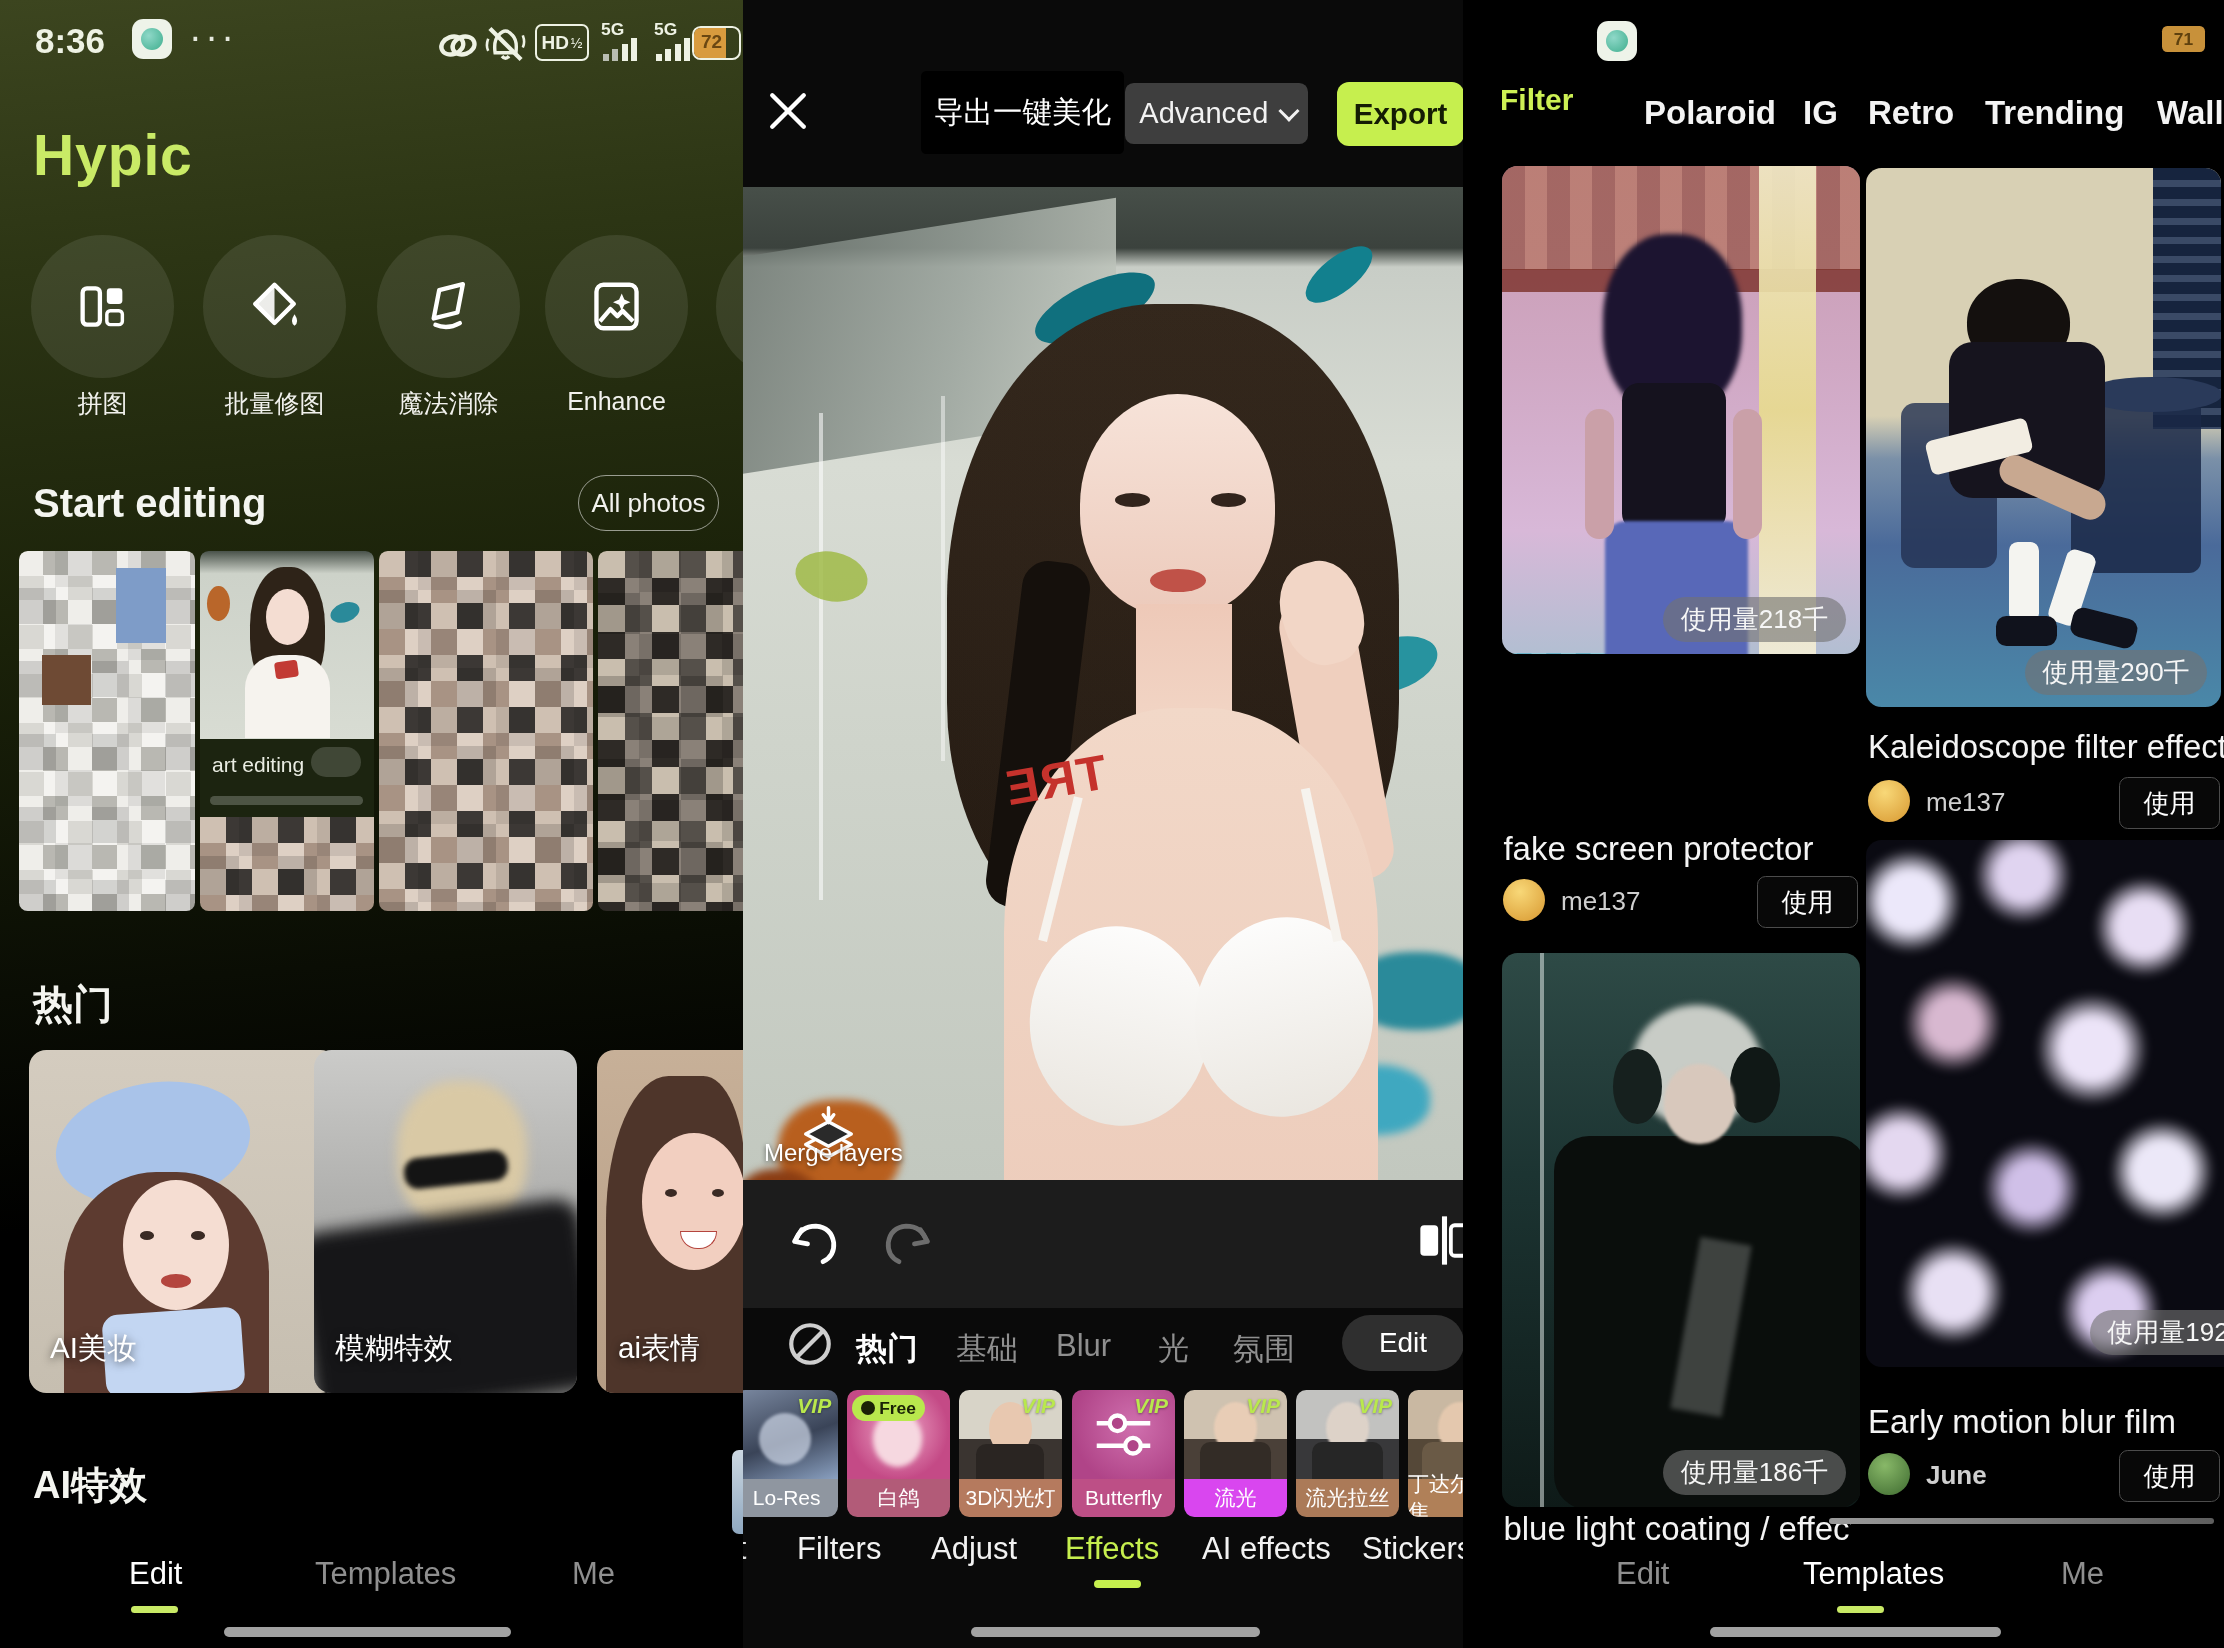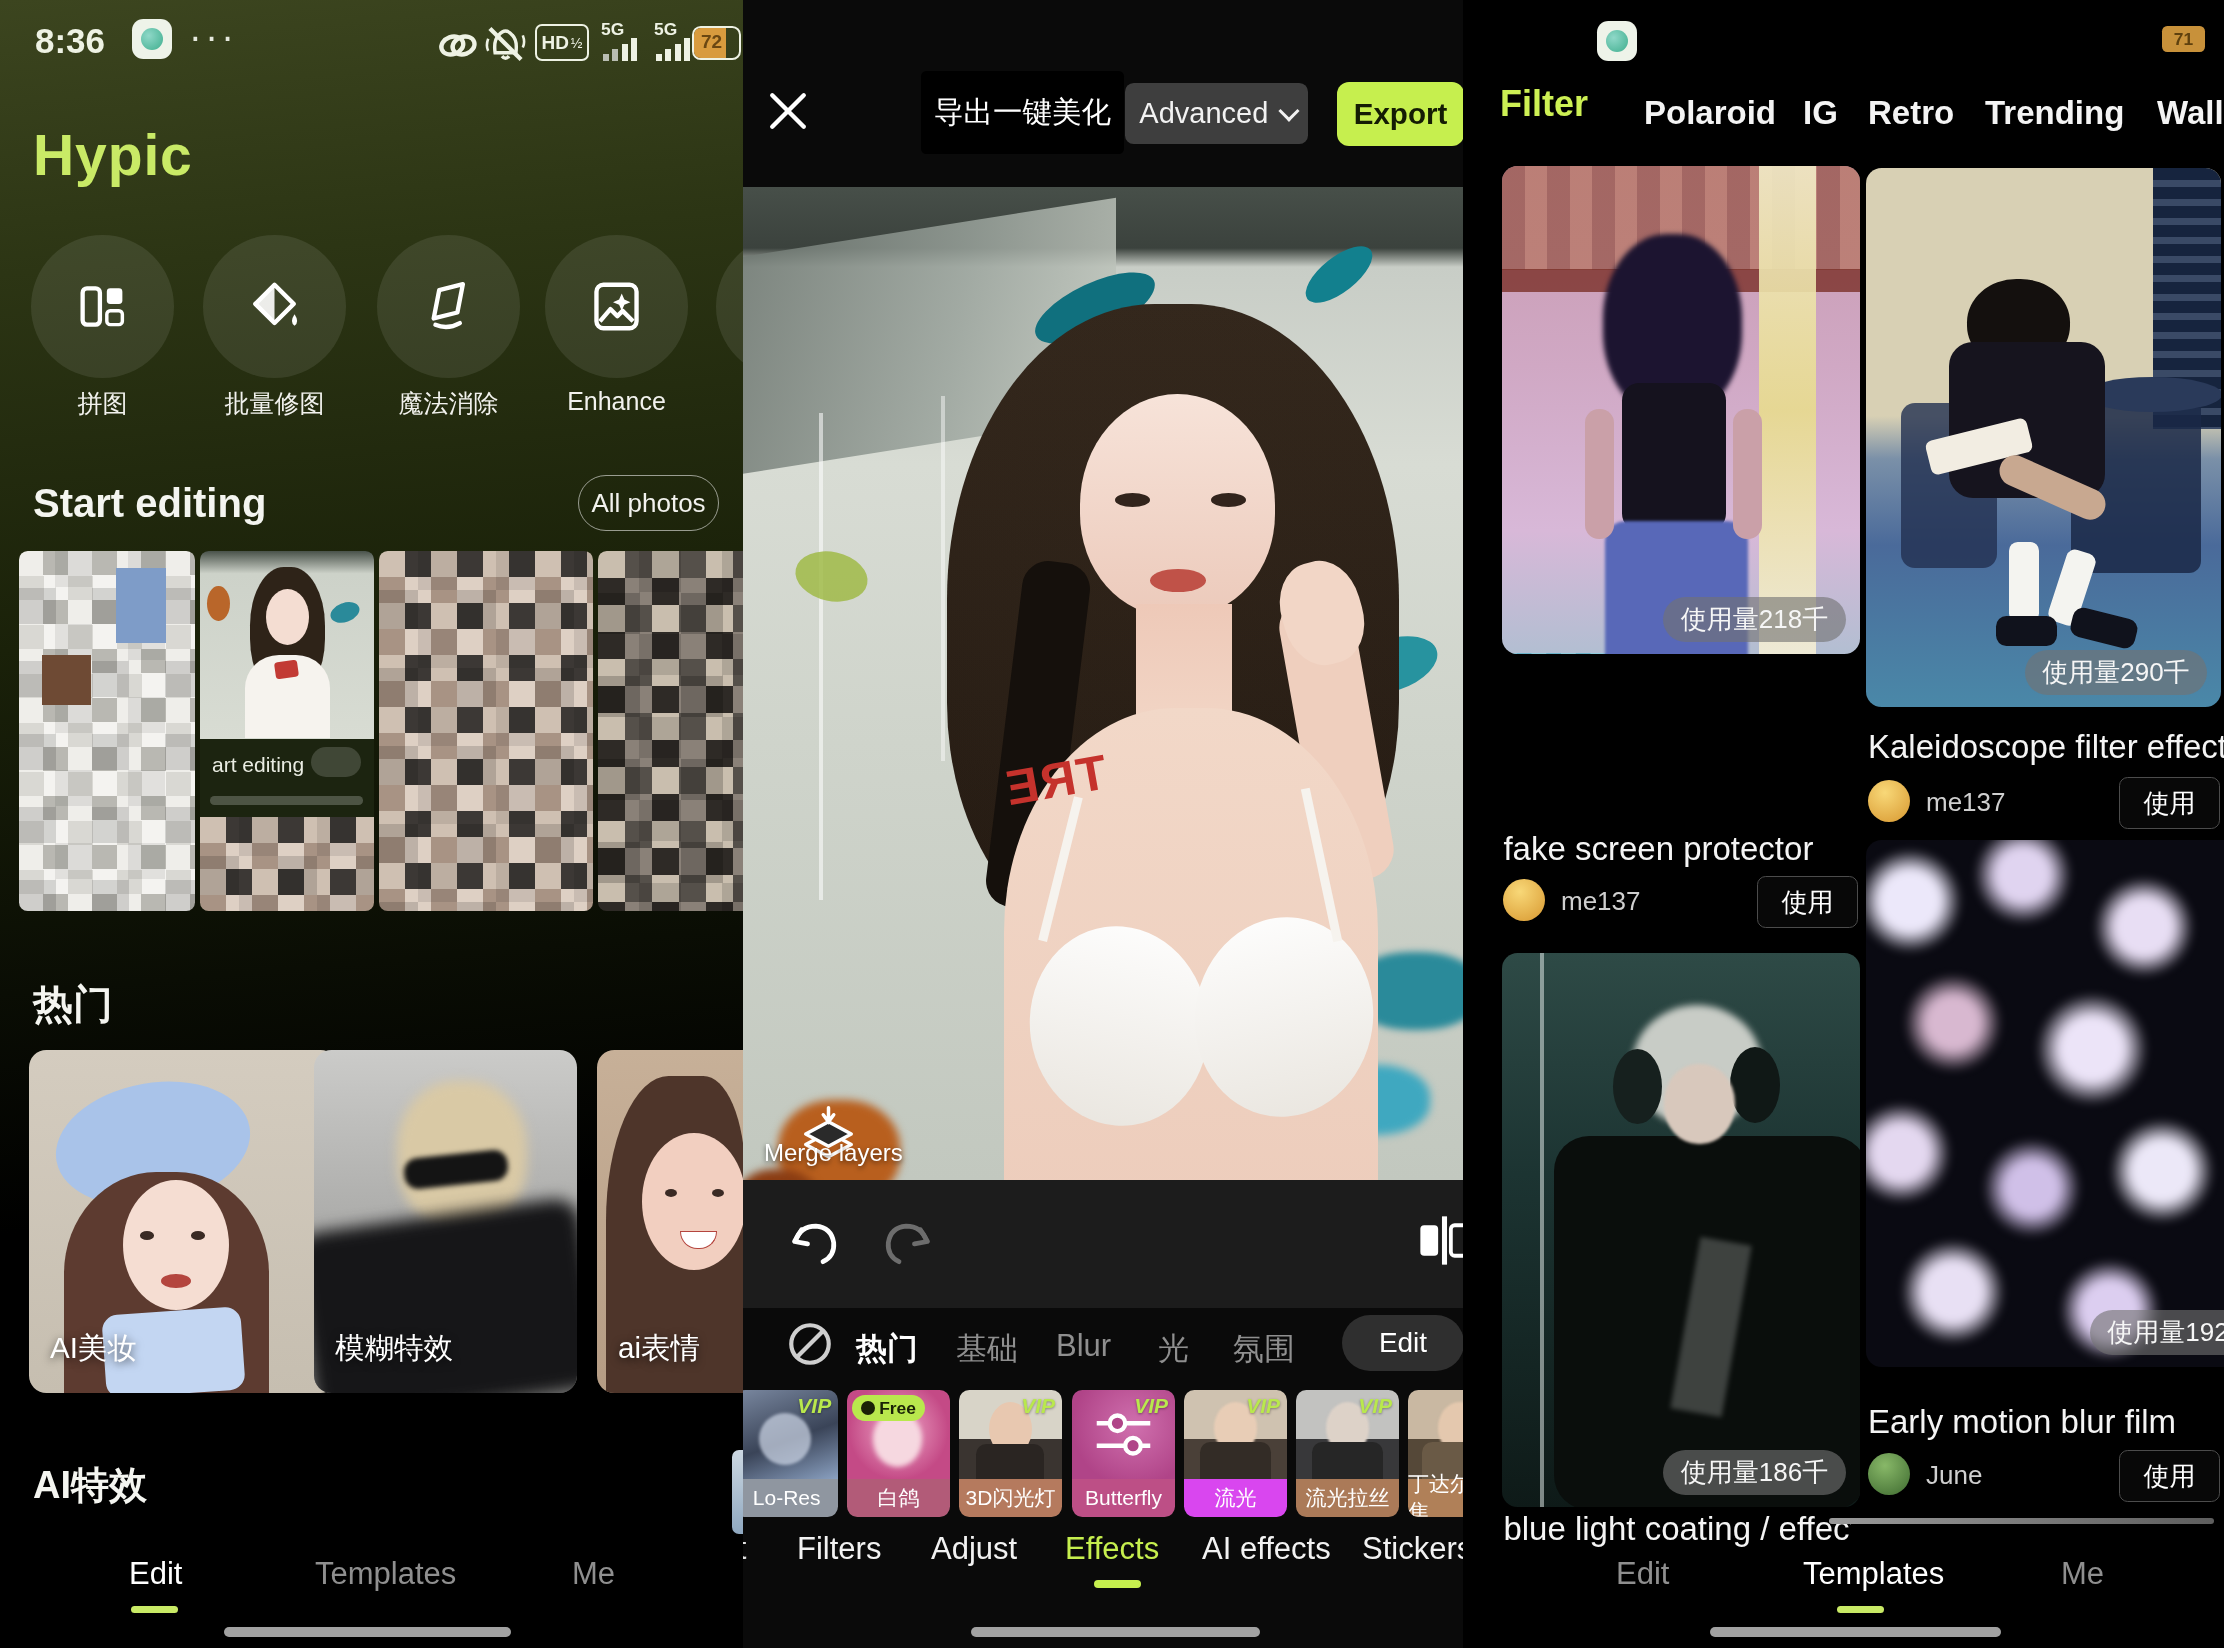--- a/index.html
+++ b/index.html
@@ -336,21 +336,21 @@
   </div>
 
   <div class="panel p-right">
     <div class="abs" style="left:111px;top:21px;width:40px;height:40px;border-radius:11.3px;background:#eef3e9;">
       <div class="abs" style="left:8.7px;top:8.7px;width:22.6px;height:22.6px;border-radius:50%;background:radial-gradient(circle at 35% 35%,#8fd8c8,#3fae8e);"></div>
     </div>
     <div class="abs" style="left:676px;top:26px;width:43px;height:26px;border-radius:5.2px;background:#c8913a;display:flex;align-items:center;justify-content:center;">
       <span style="font-size:17.4px;font-weight:bold;color:#5e400e;">71</span>
     </div>
 
-    <div class="abs nw" style="left:14px;top:83px;font-size:36px;font-weight:800;color:#cdf054;">Filter</div>
+    <div class="abs nw" style="left:14px;top:83px;font-size:30px;font-weight:800;color:#cdf054;">Filter</div>
     <div class="abs nw" style="left:158px;top:94px;font-size:33px;font-weight:600;color:#f4f4f4;">Polaroid</div>
     <div class="abs nw" style="left:317px;top:94px;font-size:33px;font-weight:600;color:#f4f4f4;">IG</div>
     <div class="abs nw" style="left:382px;top:94px;font-size:33px;font-weight:600;color:#f4f4f4;">Retro</div>
     <div class="abs nw" style="left:499px;top:94px;font-size:33px;font-weight:600;color:#f4f4f4;">Trending</div>
     <div class="abs nw" style="left:671px;top:94px;font-size:33px;font-weight:600;color:#f4f4f4;">Wallp</div>
 
     <div class="rimg" style="left:15.6px;top:166px;width:358px;height:488px;">
       <div class="decor" style="left:0;top:0;width:100%;height:100%;background:linear-gradient(180deg,#c89ab0 0,#d0a8c4 200px,#d8b8d8 365px,#a8c0d0 521px,#62b2c8 608px,#4aa6c0 100%);"></div>
       <div class="decor" style="left:0;top:0;width:100%;height:104px;background:repeating-linear-gradient(90deg,#9a5a50 0 22.6px,#b87868 22.6px 45px);opacity:.8;"></div>
       <div class="decor" style="left:0;top:103px;width:100%;height:22.6px;background:#7a3028;opacity:.8;"></div>
@@ -414,21 +414,21 @@
         radial-gradient(circle at 243px 226px,#ece4f8 0 31px,transparent 56px),
         radial-gradient(circle at 52px 330px,#e4d8f0 0 28px,transparent 50px),
         radial-gradient(circle at 183px 365px,#d0c0e8 0 26px,transparent 49px),
         radial-gradient(circle at 313px 348px,#ece8f8 0 29.5px,transparent 52px),
         radial-gradient(circle at 104px 469px,#e8e0f4 0 29.5px,transparent 52px),
         radial-gradient(circle at 261px 487px,#dccef0 0 28px,transparent 50px);"></div>
       <div class="usage nw">使用量192千</div>
     </div>
     <div class="abs nw rtitle" style="left:382px;top:1403px;">Early motion blur film</div>
     <div class="abs avatar" style="left:382px;top:1453px;background:radial-gradient(circle at 40% 30%,#88b868,#3e6a30);"></div>
-    <div class="abs nw" style="left:440px;top:1460px;font-size:26px;color:#cfcfcf;">June</div>
+    <div class="abs nw" style="left:440px;top:1460px;font-size:26px;color:#cfcfcf;font-weight:bold;">June</div>
     <div class="abs usebtn nw" style="left:633px;top:1450px;">使用</div>
 
     <div class="abs" style="left:343px;top:1518px;width:385px;height:6px;border-radius:3.5px;background:linear-gradient(90deg,#9a9a9a,#5e5e5e);"></div>
 
     <div class="abs nw navlab dim" style="left:130px;top:1556px;">Edit</div>
     <div class="abs nw navlab" style="left:317px;top:1556px;color:#fff;">Templates</div>
     <div class="abs nw navlab dim" style="left:575px;top:1556px;">Me</div>
     <div class="abs" style="left:351px;top:1606px;width:47px;height:7px;border-radius:3.5px;background:#c9ea66;"></div>
     <div class="abs homebar" style="left:224px;top:1627px;width:291px;"></div>
   </div>

